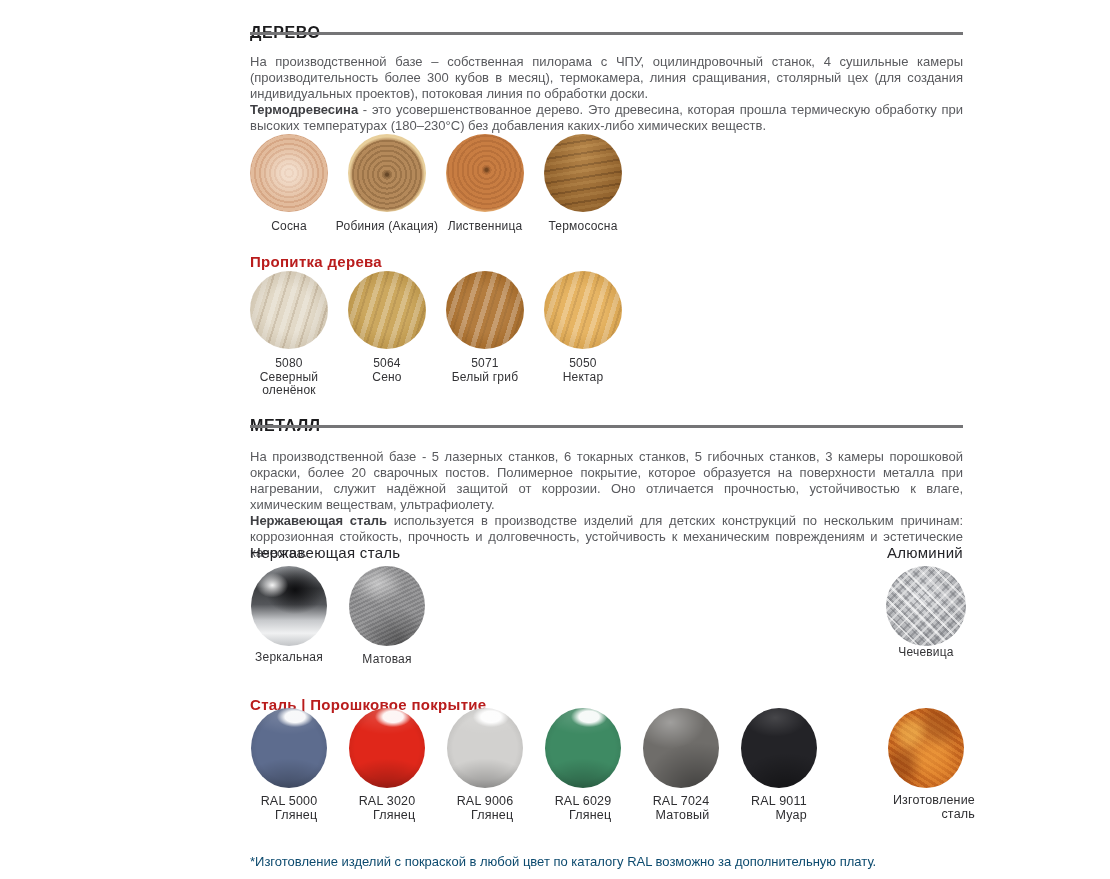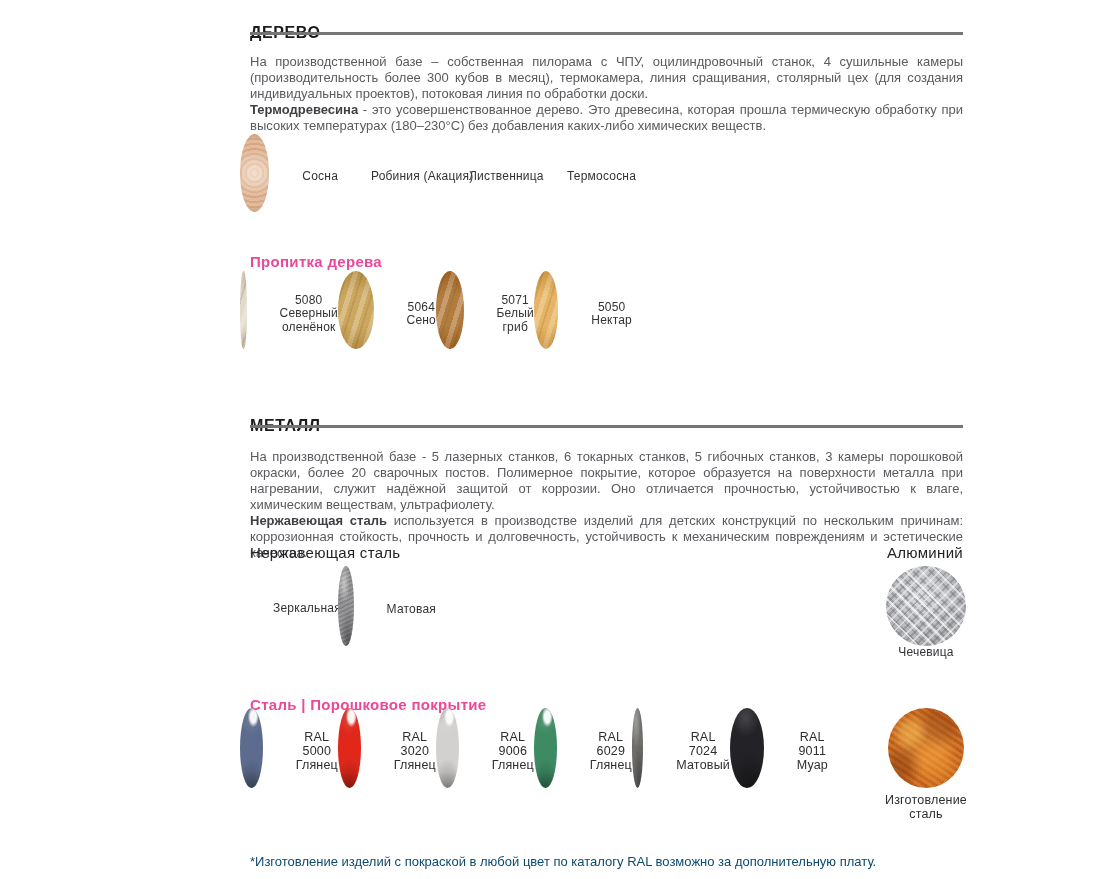--- a/index.html
+++ b/index.html
@@ -10,27 +10,27 @@
   .sec-title { position:absolute; left:250px; font-size:16px; font-weight:bold;
                color:#1b1b1d; letter-spacing:.6px; }
   .rule { position:absolute; left:250px; width:713px; height:3px; background:#757577; }
 
   
   .body-text { position:absolute; left:250px; width:713px; font-size:13px;
                line-height:16px; color:#595a5e; text-align:justify; }
   .body-text b { color:#3e3f43; }
 
   
-  .sub-title { position:absolute; font-size:15px; color:#ec4899; letter-spacing:.3px; }
+  .sub-title { position:absolute; font-size:15px; color:#b91c1c; letter-spacing:.3px; }
   .split-title { position:absolute; left:250px; width:713px; display:flex;
                  justify-content:space-between; font-size:15px; color:#232327; letter-spacing:.3px; }
 
   
   .row { position:absolute; left:240px; display:flex; }
-  .swatch { width:98px; display:flex; flex-direction:row; align-items:center;gap:33px; }
+  .swatch { width:98px; display:flex; flex-direction:column; align-items:center; }
   .swatch-abs { position:absolute; left:877px; width:98px; display:flex;
                 flex-direction:column; align-items:center; }
   .swatch-label { margin-top:8px; font-size:12px; line-height:13.5px;
                   color:#333336; text-align:center; letter-spacing:.2px; }
   .swatch-label .l2 { display:block; }
   .narrow { max-width:86px; }
 
   
   .wood-circle { width:78px; height:78px; border-radius:50%; }
   .ball  { width:76px; height:80px; border-radius:50%; }
@@ -98,21 +98,21 @@
     radial-gradient(circle at 28% 30%, rgba(255,205,95,.40) 0 9%, rgba(0,0,0,0) 24%),
     radial-gradient(circle at 70% 18%, rgba(140,62,16,.42) 0 12%, rgba(0,0,0,0) 30%),
     radial-gradient(circle at 62% 68%, rgba(255,165,60,.40) 0 16%, rgba(0,0,0,0) 38%),
     radial-gradient(circle at 18% 72%, rgba(132,56,14,.45) 0 9%, rgba(0,0,0,0) 26%),
     radial-gradient(circle at 48% 45%, rgba(250,190,90,.25) 0 30%, rgba(0,0,0,0) 55%),
     repeating-linear-gradient(33deg, rgba(255,196,96,.16) 0 3px, rgba(122,52,12,.16) 3px 6px),
     var(--c); }
 
   
   .code-label { margin-top:6px; font-size:12.5px; line-height:14px; color:#2e2e31;
-                text-align:center; letter-spacing:.2px; }
+                text-align:right; letter-spacing:.2px; }
   .code-label .code { display:block; }
   .code-label .finish { display:block; }
 
   .footnote { position:absolute; left:250px; top:841px; font-size:13px; color:#0c4a6e; }
 </style>
 </head>
 <body>
 
 <div class="page">
 

